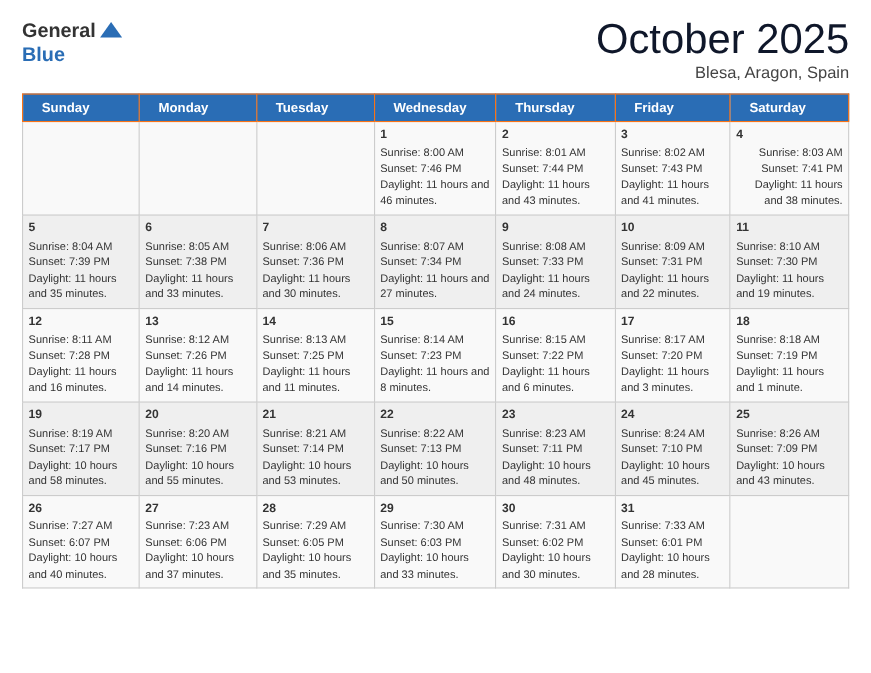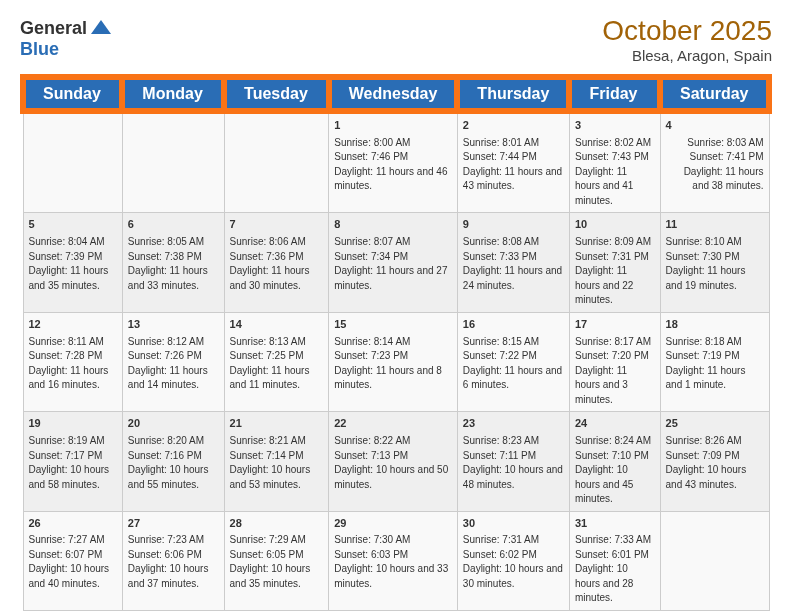--- a/index.html
+++ b/index.html
@@ -39,43 +39,43 @@
       line-height: 1;
     }
     .logo-icon {
       width: 24px;
       height: 24px;
     }
     .title-block {
       text-align: right;
     }
     .title-block h1 {
-      font-size: 28px;
+      font-size: 38px;
       font-weight: normal;
-      color: #a16207;
+      color: #0f172a;
       line-height: 1.1;
     }
     .title-block h2 {
       font-size: 15px;
       font-weight: normal;
       color: #444;
     }
     .calendar {
       width: 100%;
       border-collapse: collapse;
       font-size: 10.5px;
     }
     .calendar thead tr th {
       background-color: #2a6db5;
       color: #fff;
       padding: 5px 17px;
       text-align: left;
-      font-size: 16px;
+      font-size: 12px;
       font-weight: bold;
-      border: 6px solid #f97316;
+      border: 1px solid #f97316;
     }
     .calendar tbody tr td {
       vertical-align: top;
       border: 1px solid #ccc;
       padding: 4px 5px;
       width: 113px;
       min-height: 80px;
       color: #333;
       line-height: 1.45;
     }

